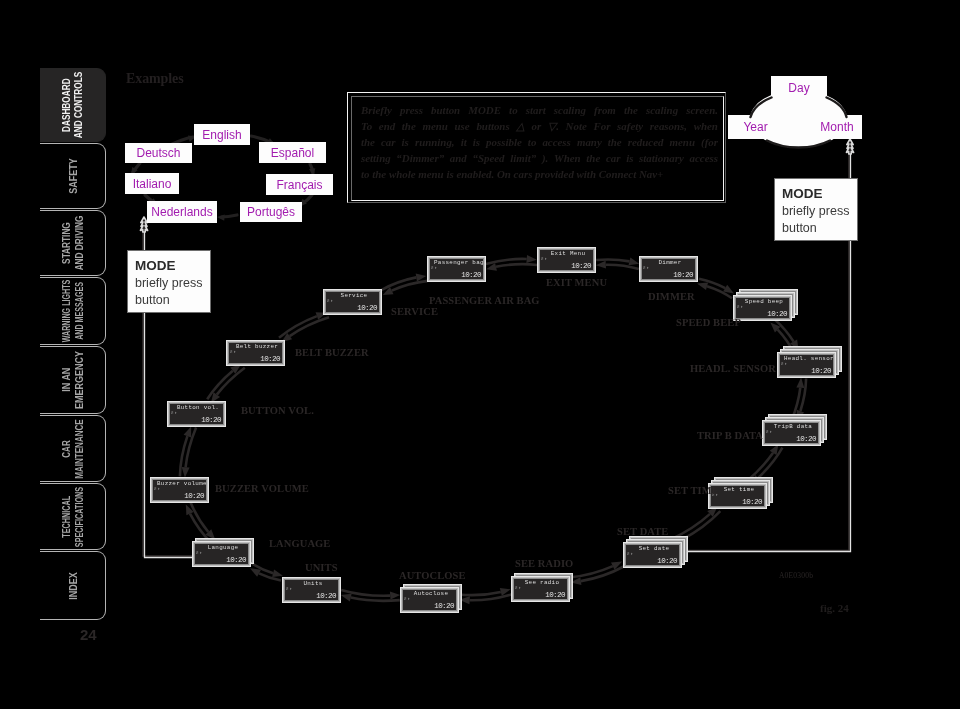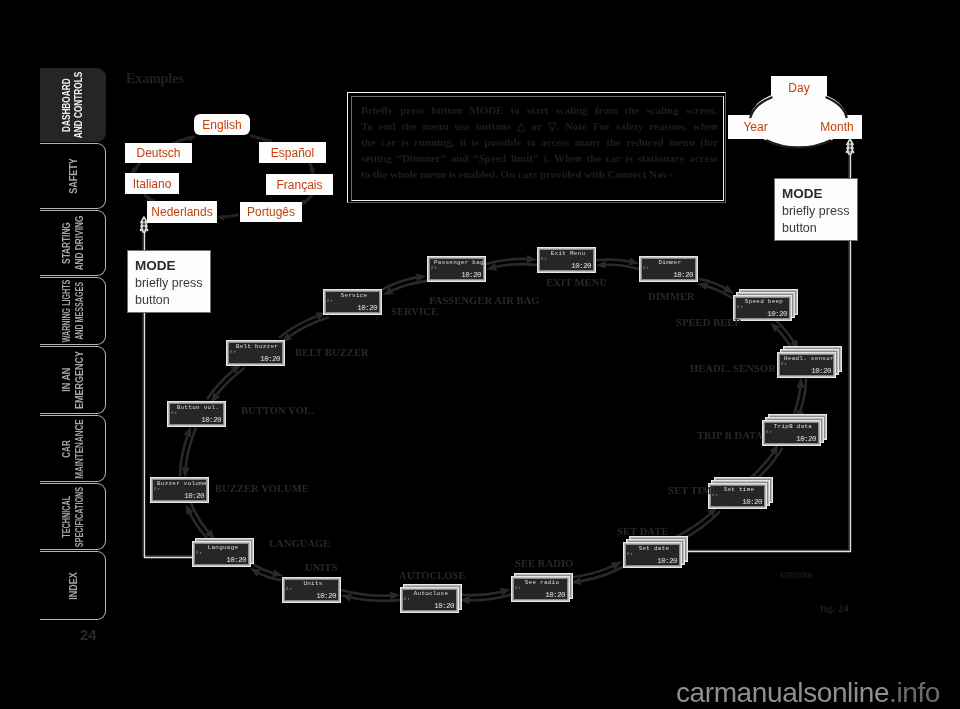--- a/index.html
+++ b/index.html
@@ -21,39 +21,39 @@
   .tab.active .tlabel{color:#f2f2f2;font-size:10.6px;line-height:11.6px;letter-spacing:0px;
        transform:translate(-50%,-50%) rotate(180deg) scaleY(0.78);}
 
   #pagenum{position:absolute;left:80px;top:626px;font-weight:bold;font-size:15px;color:#2b2727;}
 
   
   .h-examples{position:absolute;left:126px;top:71px;font-weight:bold;font-size:14px;color:#231f20;
               font-family:"Liberation Serif",serif;letter-spacing:-0.1px;}
 
   
-  .lbox{position:absolute;background:#fdfdfd;color:#c2410c;font-size:12px;
+  .lbox{position:absolute;background:#fdfdfd;color:#a21caf;font-size:12px;
         display:flex;align-items:center;justify-content:center;white-space:nowrap;}
 
   
   .modebox{position:absolute;background:#fdfdfd;color:#3a3a3a;
            border:1.2px solid #6e6e6e;box-sizing:border-box;
            padding:5px 0 0 7px;font-size:12.5px;line-height:16.5px;}
   .modebox b{font-size:13.5px;font-weight:bold;display:block;line-height:19px;color:#2b2b2b;}
 
   
   #notebox{position:absolute;left:347px;top:92px;width:379px;height:111px;
            background:#000;box-sizing:border-box;
            border-top:1.6px solid #f4f4f4;border-left:1.6px solid #f4f4f4;
            border-right:1.6px solid #5a5a5a;border-bottom:1.6px solid #5a5a5a;}
   #noteinner{position:absolute;left:3px;top:3px;right:1px;bottom:1px;
            border-top:1.6px solid #6a6a6a;border-left:1.6px solid #6a6a6a;
            border-right:1.6px solid #f4f4f4;border-bottom:1.6px solid #f4f4f4;
            box-sizing:border-box;background:#000;}
-  #notetext{position:absolute;left:9px;top:5px;width:357px;}
+  #notetext{position:absolute;left:9px;top:5px;width:357px;font-style:italic;}
   #notetext div{color:#201d1d;font-weight:bold;font-size:10.9px;line-height:16.0px;
              font-family:"Liberation Serif",serif;white-space:nowrap;
              display:flex;justify-content:space-between;}
   #notetext div:last-child{display:block;}
   #notetext span{display:inline-block;}
 
   
   .lcd{position:absolute;width:59px;height:26px;}
   .lcd .sheet{position:absolute;left:0;top:0;width:59px;height:26px;
         background:#bdbdbd;box-sizing:border-box;padding:3px;
@@ -361,21 +361,21 @@
       <polygon points="299,206 306.80225367438925,203.6304351453317 302.68841297239544,198.7277507093702" fill="#222020"></polygon>
       <path d="M 140 163 Q 136 168 133 172" stroke="#222020" fill="none" stroke-width="3.2" stroke-linecap="round"></path>
       <polygon points="131,175 137.6881483894496,170.33538092437306 132.2606405740485,166.94389763328053" fill="#222020"></polygon>
       <path d="M 145 195 Q 150 200 155 203" stroke="#222020" fill="none" stroke-width="3.2" stroke-linecap="round"></path>
       <polygon points="158,205 153.57163549694357,198.15313299179326 149.9928009147308,203.45897345614554" fill="#222020"></polygon>
       <path d="M 237 215 Q 228 217 221 217" stroke="#222020" fill="none" stroke-width="3.2" stroke-linecap="round"></path>
       <polygon points="217,217 224.19256185889557,220.84149110450102 224.7503586124806,214.46584503671386" fill="#222020"></polygon>
     </svg>
 
   <div id="langs">
-      <div class="lbox" style="left: 194px; top: 114px; width: 56px; height: 21px; border-radius: 6px;">English</div>
+      <div class="lbox" style="left: 194px; top: 124px; width: 56px; height: 21px;">English</div>
       <div class="lbox" style="left: 125px; top: 143px; width: 67px; height: 20px;">Deutsch</div>
       <div class="lbox" style="left: 259px; top: 142px; width: 67px; height: 21px;">Español</div>
       <div class="lbox" style="left: 125px; top: 173px; width: 54px; height: 21px;">Italiano</div>
       <div class="lbox" style="left: 266px; top: 174px; width: 67px; height: 21px;">Français</div>
       <div class="lbox" style="left: 147px; top: 201px; width: 70px; height: 22px;">Nederlands</div>
       <div class="lbox" style="left: 240px; top: 202px; width: 62px; height: 20px;">Portugês</div>
     </div>
   <div id="datedisc"></div>
   <div id="datecycle">
       <div class="lbox" style="left: 771px; top: 76px; width: 56px; height: 23px;">Day</div>
@@ -589,14 +589,13 @@
     </div>
 
   <svg class="ov2" id="arrows2" viewBox="0 0 960 709">
       <path d="M 771.5 97.5 A 48.5 29 0 0 0 750.5 117" stroke="#1d1b1b" fill="none" stroke-width="2.4" stroke-linecap="round"></path>
       <path d="M 826.5 97.5 A 48.5 29 0 0 1 846.5 117" stroke="#1d1b1b" fill="none" stroke-width="2.4" stroke-linecap="round"></path>
       <path d="M 767 140.5 A 48.5 29 0 0 0 830 140.5" stroke="#1d1b1b" fill="none" stroke-width="2.4" stroke-linecap="round"></path>
     </svg>
 
   <div id="figcode">A0E0300b</div>
   <div id="figlabel">fig. 24</div>
-  <div id="watermark"><span>carmanualsonline</span><span class="dim">.info</span></div>
 </div>
 
 </body></html>

